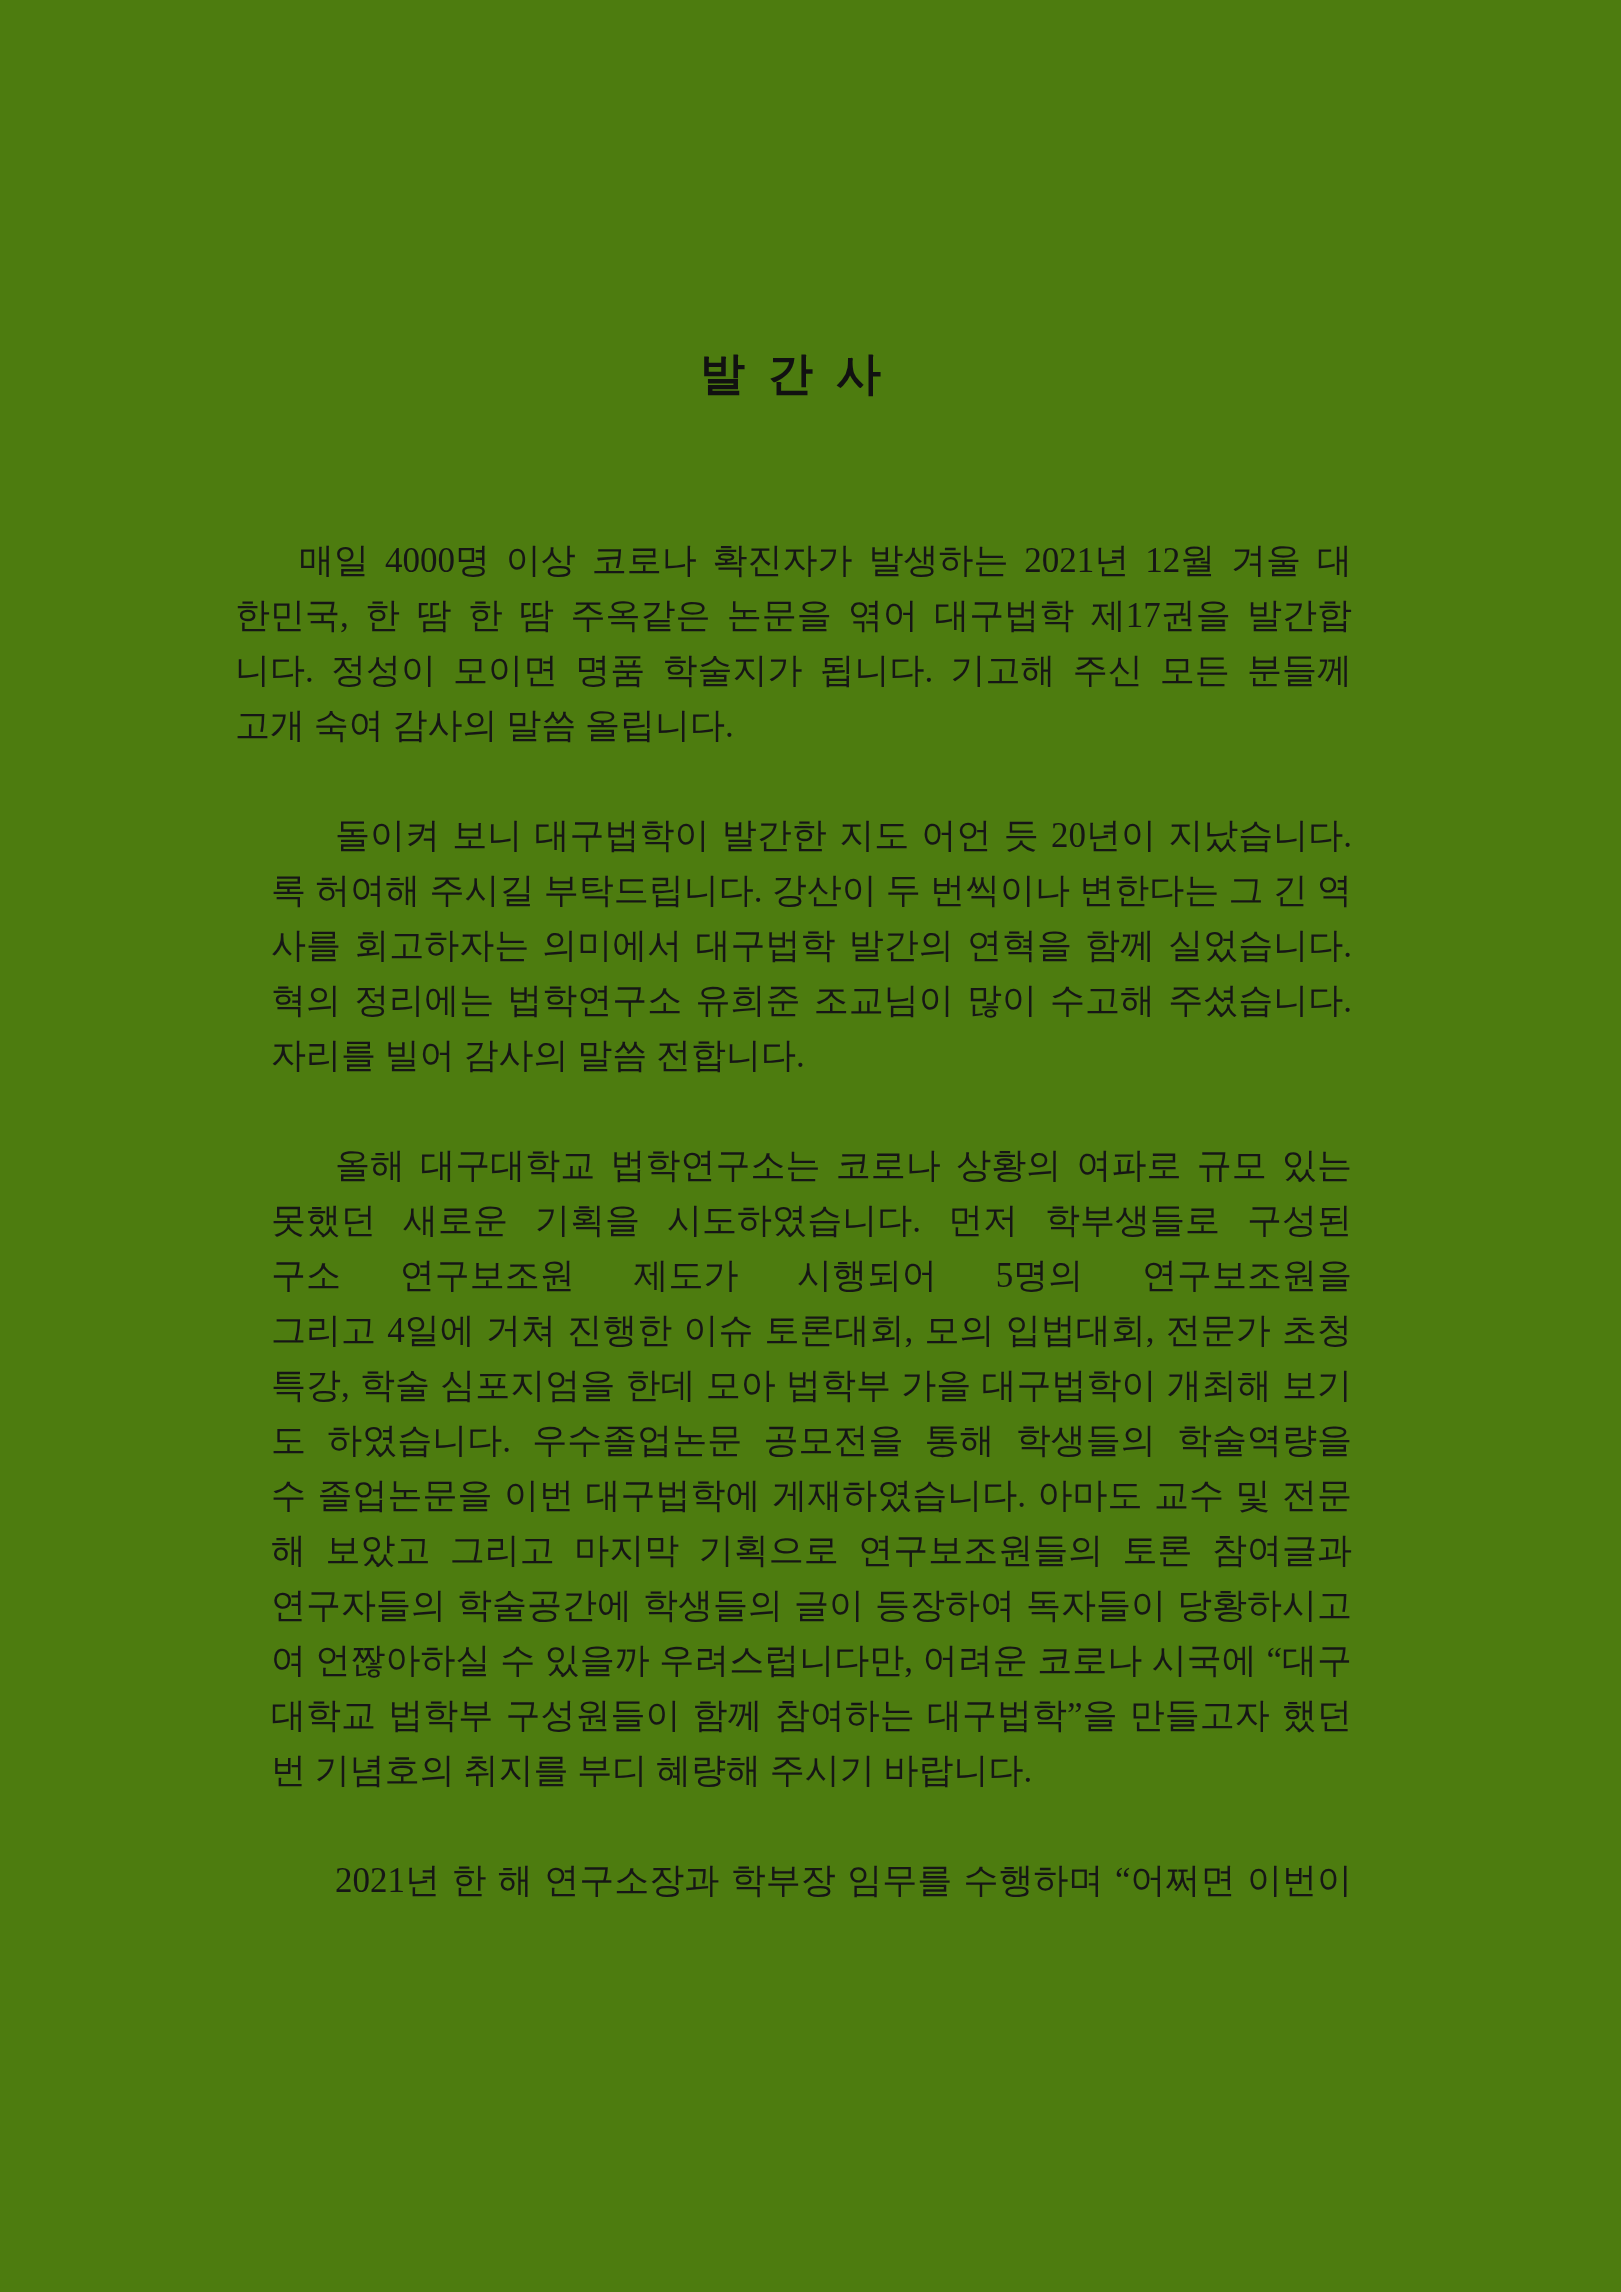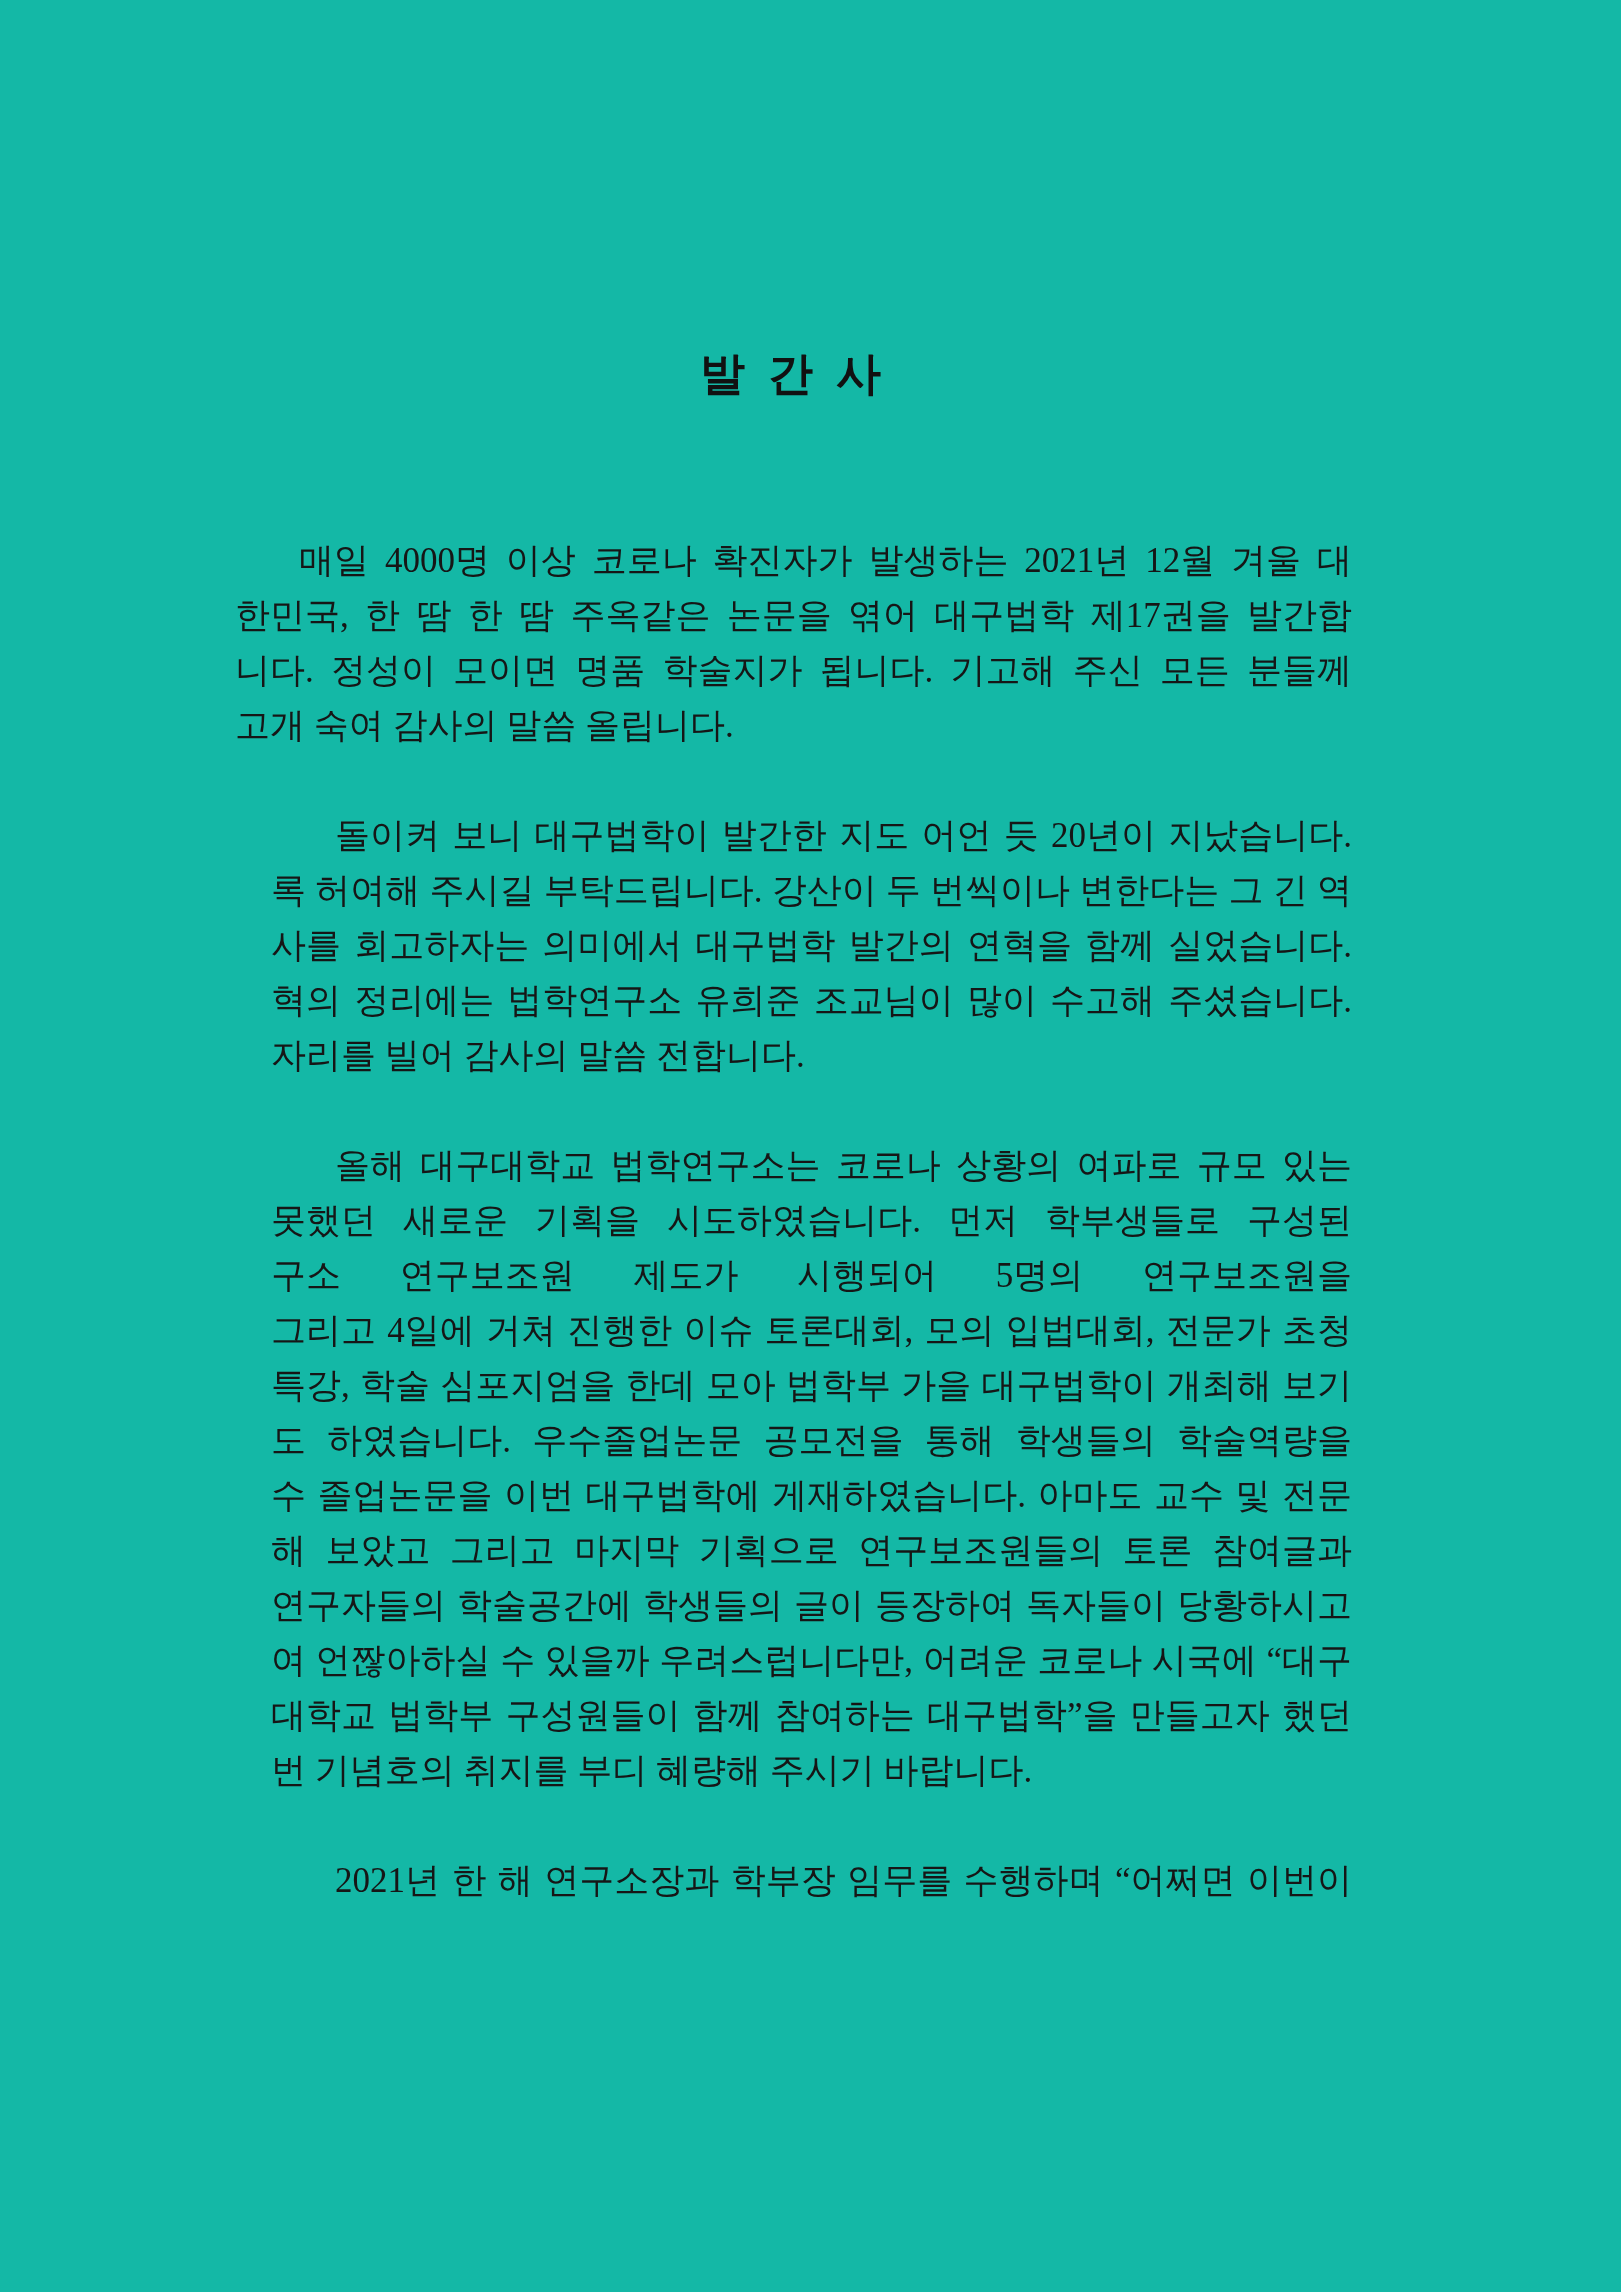--- a/index.html
+++ b/index.html
@@ -4,21 +4,21 @@
 <style>
   html, body {
     margin: 0;
     padding: 0;
     background: #ffffff;
   }
   .page {
     position: relative;
     width: 1621px;
     height: 2293px;
-    background: #14b8a6;
+    background: #4d7c0f;
     overflow: hidden;
     font-family: "Liberation Serif", "DejaVu Serif", serif;
     color: #161616;
   }
   .content {
     position: absolute;
     left: 235px;
     top: 0;
     width: 1117px;
   }

